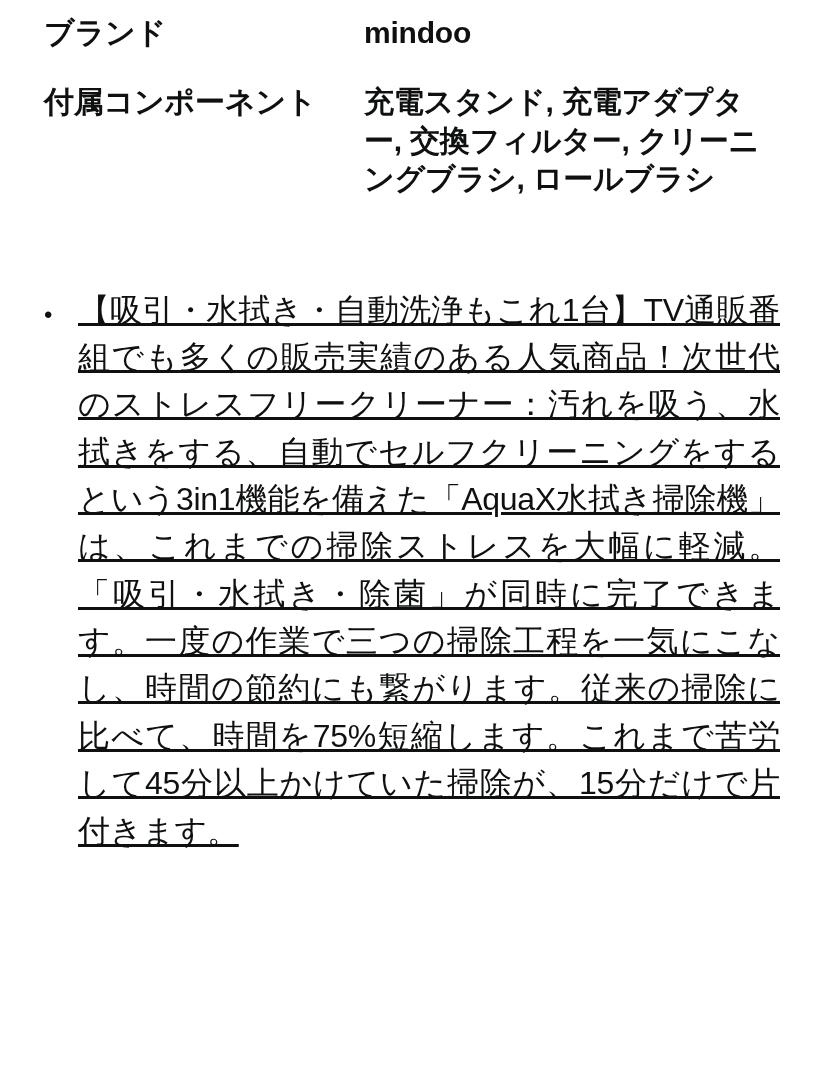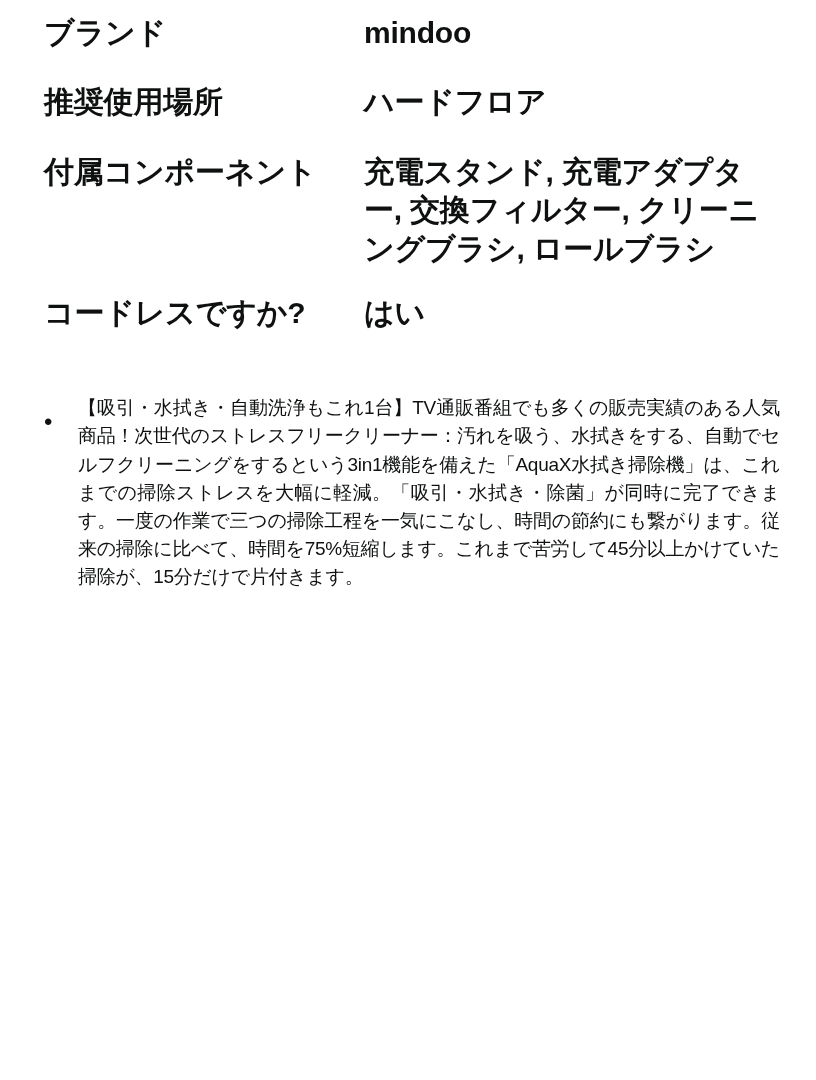--- a/index.html
+++ b/index.html
@@ -58,25 +58,26 @@
     flex: 0 0 auto;
     width: 34px;
     padding-top: 16px;
     font-size: 24px;
     line-height: 1;
     color: #0f1111;
     text-align: left;
   }
   .bullet-text {
     flex: 1 1 auto;
-    font-size: 19px;
+    font-size: 32px;
     line-height: 1.48;
     letter-spacing: -0.3px;
     text-align: justify;
     text-justify: inter-character;
+    text-decoration: underline;
   }
   
   .clip-mask {
     position: absolute;
     left: 0;
     right: 0;
     bottom: 0;
     height: 16px;
     background: #ffffff;
   }
@@ -85,31 +86,23 @@
 <body>
 
 <div class="page">
 
   <table class="spec">
     <tbody>
       <tr>
         <td class="spec-label">ブランド</td>
         <td class="spec-value">mindoo</td>
       </tr>
-      <tr>
-        <td class="spec-label">推奨使用場所</td>
-        <td class="spec-value">ハードフロア</td>
-      </tr>
       <tr class="row-components">
         <td class="spec-label">付属コンポーネント</td>
         <td class="spec-value">充電スタンド, 充電アダプター, 交換フィルター, クリーニングブラシ, ロールブラシ</td>
-      </tr>
-      <tr class="row-cordless">
-        <td class="spec-label">コードレスですか?</td>
-        <td class="spec-value">はい</td>
       </tr>
     </tbody>
   </table>
 
   <div class="bullet-block">
     <div class="bullet-dot">•</div>
     <div class="bullet-text">【吸引・水拭き・自動洗浄もこれ1台】TV通販番組でも多くの販売実績のある人気商品！次世代のストレスフリークリーナー：汚れを吸う、水拭きをする、自動でセルフクリーニングをするという3in1機能を備えた「AquaX水拭き掃除機」は、これまでの掃除ストレスを大幅に軽減。「吸引・水拭き・除菌」が同時に完了できます。一度の作業で三つの掃除工程を一気にこなし、時間の節約にも繋がります。従来の掃除に比べて、時間を75%短縮します。これまで苦労して45分以上かけていた掃除が、15分だけで片付きます。</div>
   </div>
 
   <div class="clip-mask"></div>

